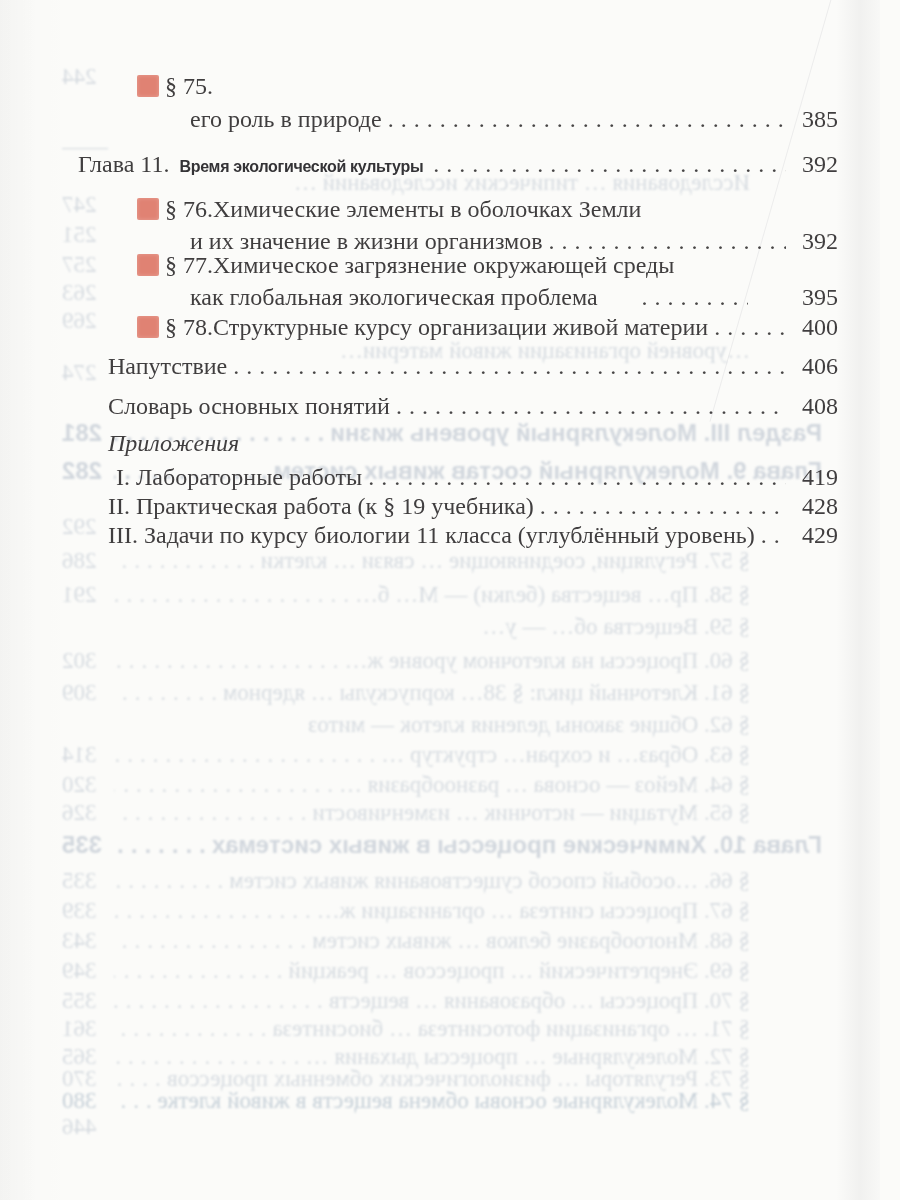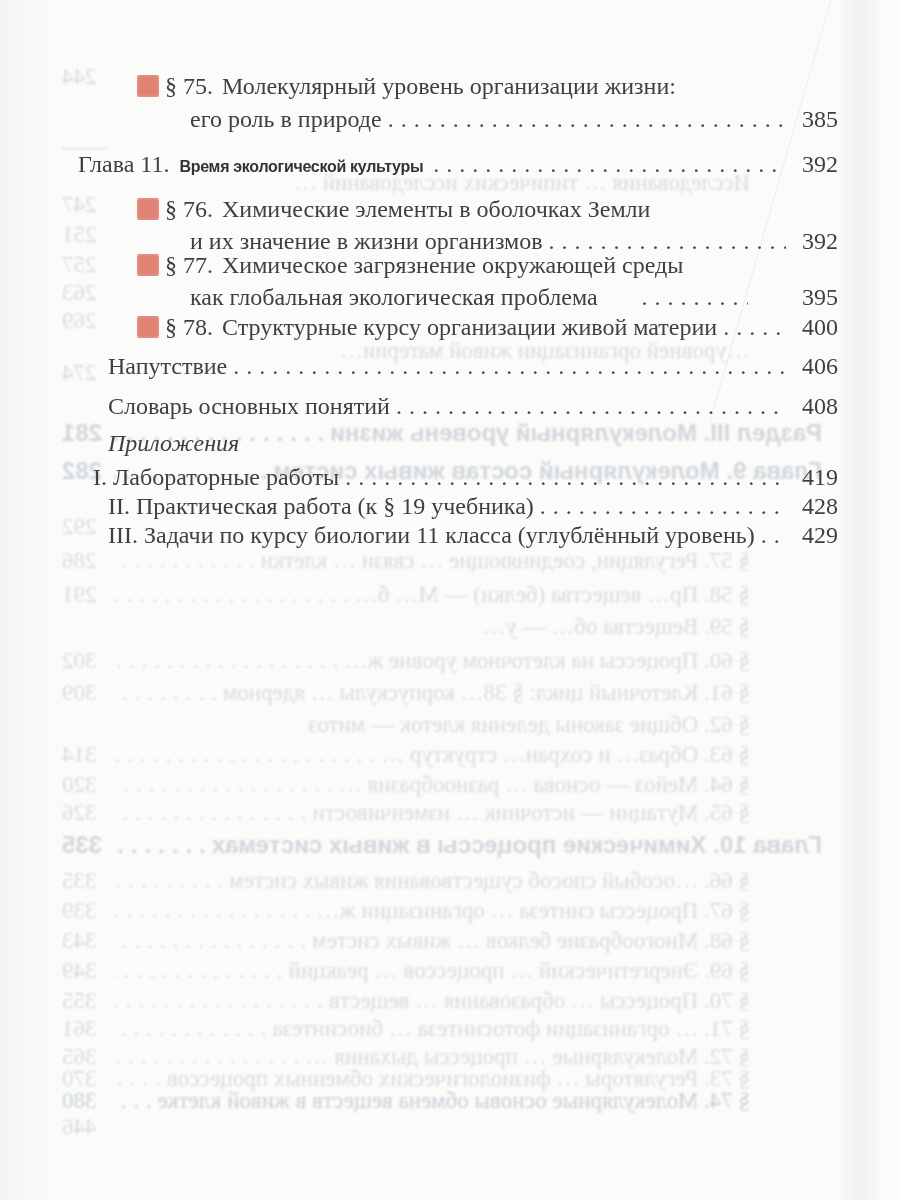--- a/index.html
+++ b/index.html
@@ -41,21 +41,21 @@
   }
   .bt-line{position:absolute;right:62px;display:flex;align-items:baseline;white-space:nowrap;overflow:hidden;}
   .bt-line.h{font-family:"Liberation Sans","DejaVu Sans",sans-serif;font-weight:bold;color:#a8b3c2;font-size:24px;}
   .bt-line.s{color:#91a5b7;}
   .bt-num{flex:none;margin-left:auto;min-width:52px;text-align:right;}
   .bt-leader{flex:1 1 auto;overflow:hidden;white-space:nowrap;letter-spacing:7px;padding:0 6px;}
 
   
   .content{position:absolute;inset:0;z-index:2;font-size:24px;line-height:28px;color:#403e3f;}
   .line{position:absolute;right:62px;display:flex;align-items:baseline;white-space:nowrap;}
-  .lbl{margin-right:9px;}
+  .lbl{}
   .leader{flex:1 1 auto;overflow:hidden;white-space:nowrap;letter-spacing:7px;padding:0 6px;color:#474546;}
   .pg{flex:none;min-width:52px;text-align:right;}
   .bullet{position:absolute;left:-28px;top:3px;width:22px;height:22px;background:#e08273;border-radius:2px;
           box-shadow:inset 0 0 4px rgba(255,255,255,0.25);}
   .chapter-prefix{margin-right:10px;}
   .chapter-title{
     font-family:"Liberation Sans","DejaVu Sans",sans-serif;font-weight:bold;
     font-size:16px;letter-spacing:-0.3px;color:#343336;margin-right:4px;
   }
   .italic-head{font-style:italic;}
@@ -216,21 +216,20 @@
     </div>
 
   <div class="shade-right"></div>
   <div class="crease"></div>
 
   <div class="content">
 
     <div class="line" style="top:72px;left:165px;">
       <span class="bullet"></span>
       <span class="lbl">§ 75.</span>
-      <span>Молекулярный уровень организации жизни:</span>
     </div>
     <div class="line" style="top:105px;left:190px;">
       <span>его роль в природе</span>
       <span class="leader">..........................................................................................</span>
       <span class="pg">385</span>
     </div>
 
     <div class="line" style="top:150px;left:78px;">
       <span class="chapter-prefix">Глава 11.</span>
       <span class="chapter-title">Время экологической культуры</span>
@@ -277,21 +276,21 @@
     <div class="line" style="top:392px;left:108px;">
       <span>Словарь основных понятий</span>
       <span class="leader">..........................................................................................</span>
       <span class="pg">408</span>
     </div>
 
     <div class="line italic-head" style="top:429px;left:108px;">
       <span>Приложения</span>
     </div>
 
-    <div class="line" style="top:463px;left:93px;align-items:center;">
+    <div class="line" style="top:463px;left:116px;align-items:center;">
       <span>I. Лабораторные работы</span>
       <span class="leader">..........................................................................................</span>
       <span class="pg">419</span>
     </div>
 
     <div class="line" style="top:492px;left:108px;">
       <span>II. Практическая работа (к § 19 учебника)</span>
       <span class="leader">..........................................................................................</span>
       <span class="pg">428</span>
     </div>

